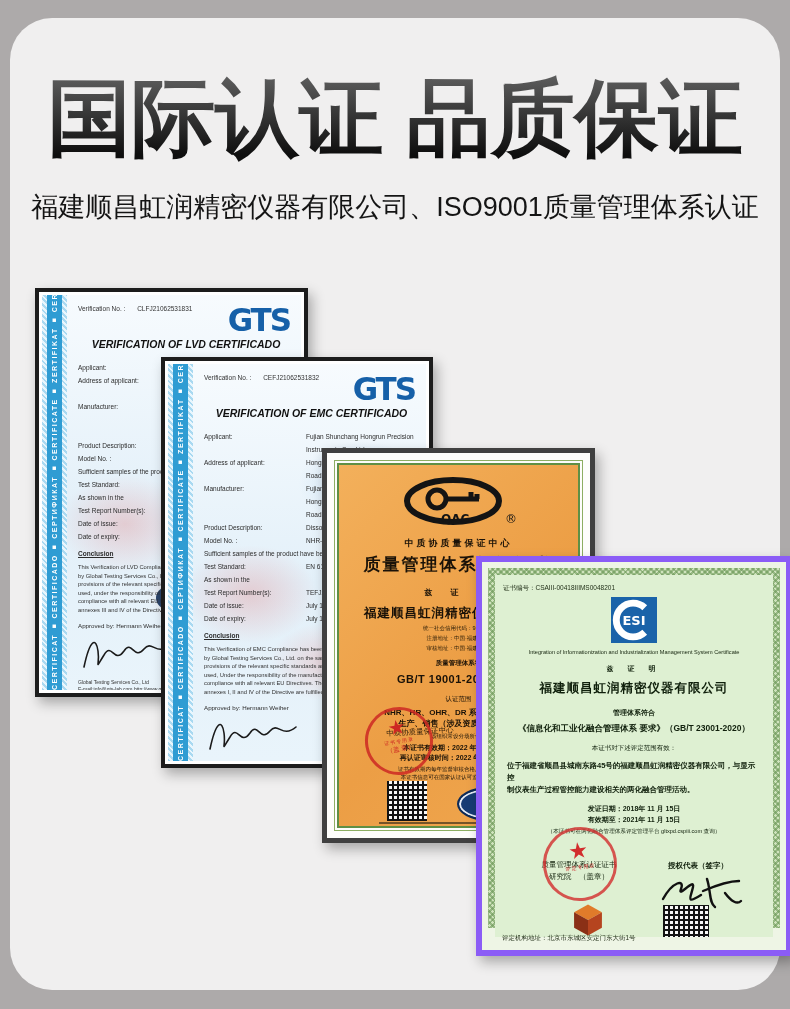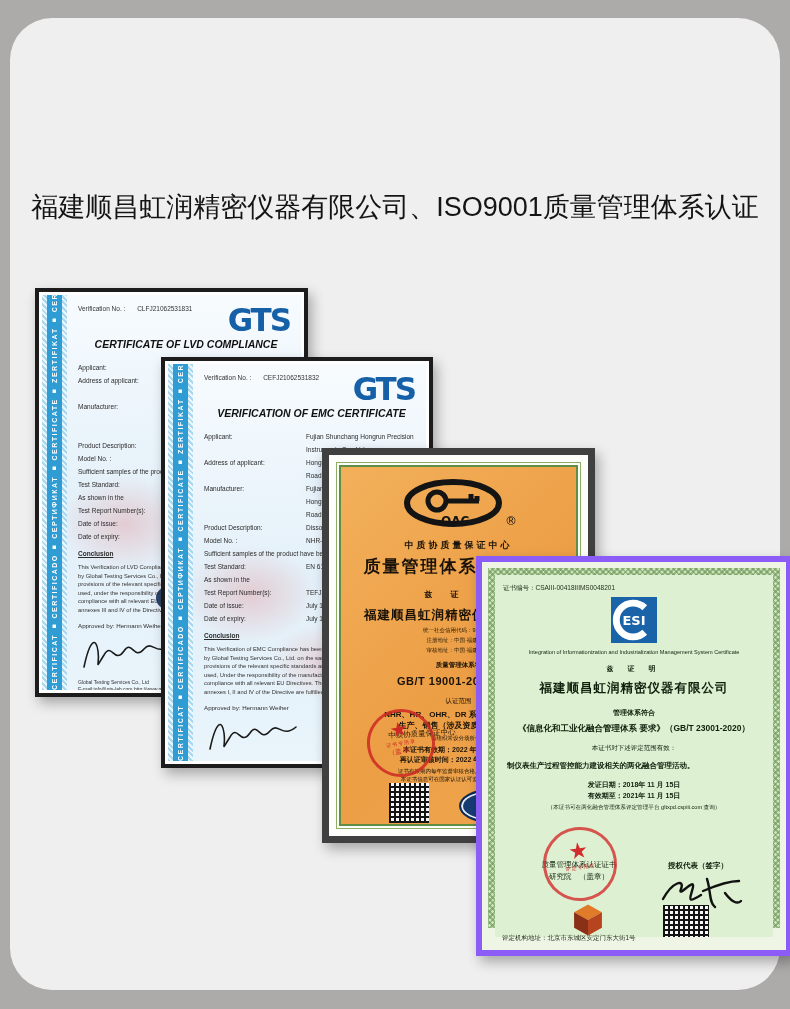--- a/index.html
+++ b/index.html
@@ -51,21 +51,21 @@
   .concl{margin-top:3px;font-size:5.8px;line-height:8.6px;color:#333;}
   .approved{margin-top:7px;font-size:6.2px;}
   .sig-row{position:relative;height:46px;margin-top:2px;}
   .sig-svg{position:absolute;left:2px;top:0;}
   .ce-mark{position:absolute;left:118px;top:6px;font-family:"DejaVu Sans",sans-serif;
     font-size:27px;font-weight:400;color:#1a1a1a;letter-spacing:7px;}
   .gts-foot{font-size:5px;line-height:7.4px;color:#333;margin-top:2px;}
   .stamp-dot{position:absolute;width:22px;height:22px;border-radius:50%;background:#16325c;opacity:.9;}
 
   
-  #cert-qac{left:322px;top:448px;width:273px;height:395px;z-index:3;border:7px solid #404040;}
+  #cert-qac{left:322px;top:448px;width:273px;height:395px;z-index:3;border:5px solid #404040;}
   .c3-margin{position:absolute;inset:0;background:#fdfdfb;padding:7px;box-sizing:border-box;}
   .c3-frame1{border:1px solid #8dae62;padding:2px;height:100%;box-sizing:border-box;}
   .c3-frame2{border:2px solid #5f8f45;height:100%;box-sizing:border-box;}
   .c3-inner{position:relative;height:100%;overflow:hidden;text-align:center;color:#1a1208;
     background:linear-gradient(135deg,#f3b05b 0%,#ec9e45 55%,#f0a74f 100%);}
   .qac-logo{margin:12px auto 0;}
   .c3-org{font-size:9px;font-weight:bold;letter-spacing:3px;margin-top:4px;}
   .c3-title{font-family:"Liberation Serif","DejaVu Serif",serif;font-size:17px;font-weight:bold;letter-spacing:2px;margin-top:3px;}
   .c3-certify{font-size:8px;font-weight:bold;letter-spacing:8px;margin-top:11px;}
   .c3-company{font-family:"Liberation Serif","DejaVu Serif",serif;font-size:12.5px;font-weight:bold;letter-spacing:1px;margin-top:7px;}
@@ -127,37 +127,38 @@
   .c4-footer{position:absolute;left:20px;bottom:7px;font-size:6.5px;color:#1d2b14;}
 
   [data-interactable]{-webkit-user-select:none;}
 </style>
 </head>
 <body>
 
 <div id="stage" data-interactable="false">
   <div id="card" data-interactable="false"></div>
 
+  <div id="page-title" data-interactable="false">国际认证 品质保证</div>
   <div id="subtitle1" class="subtitle" data-interactable="false">福建顺昌虹润精密仪器有限公司、ISO9001质量管理体系认证</div>
 
   <div id="cert-lvd" class="cert gts-cert" data-interactable="false">
     <div class="gts-paper" data-interactable="false">
       <div class="side-strip" data-interactable="false">
         <div class="side-band" data-interactable="false">
           <span data-interactable="false">CERTIFICAT ■ CERTIFICADO ■ СЕРТИФИКАТ ■ CERTIFICATE ■ ZERTIFIKAT ■ CERTIFICAT ■ CERTIFICADO ■ СЕРТИФИКАТ ■</span>
         </div>
       </div>
       <div class="stamp-dot" style="left:114px;top:292px;" data-interactable="false"></div>
       <div class="gts-content" data-interactable="false">
         <div class="verif-row" data-interactable="false">
           <span class="vlabel" data-interactable="false">Verification No. :</span>
           <span data-interactable="false">CLFJ21062531831</span>
         </div>
         <div class="gts-logo" data-interactable="false">GTS</div>
-        <div class="gts-heading" data-interactable="false">CERTIFICATE OF LVD COMPLIANCE</div>
+        <div class="gts-heading" data-interactable="false">VERIFICATION OF LVD CERTIFICADO</div>
         <div class="gts-fields" data-interactable="false">
             <div class="frow" data-interactable="false">
               <span class="flabel" data-interactable="false">Applicant:</span>
               <span class="fval" data-interactable="false">
                 <div>Fujian Sh</div>
               </span>
             </div>
             <div class="frow" data-interactable="false">
               <span class="flabel" data-interactable="false">Address of applicant:</span>
               <span class="fval" data-interactable="false">
@@ -249,21 +250,21 @@
         <div class="side-band" data-interactable="false">
           <span data-interactable="false">CERTIFICAT ■ CERTIFICADO ■ СЕРТИФИКАТ ■ CERTIFICATE ■ ZERTIFIKAT ■ CERTIFICAT ■ CERTIFICADO ■ СЕРТИФИКАТ ■</span>
         </div>
       </div>
       <div class="gts-content" data-interactable="false">
         <div class="verif-row" data-interactable="false">
           <span class="vlabel" data-interactable="false">Verification No. :</span>
           <span data-interactable="false">CEFJ21062531832</span>
         </div>
         <div class="gts-logo" data-interactable="false">GTS</div>
-        <div class="gts-heading" data-interactable="false">VERIFICATION OF EMC CERTIFICATE</div>
+        <div class="gts-heading" data-interactable="false">VERIFICATION OF EMC CERTIFICADO</div>
         <div class="gts-fields" data-interactable="false">
             <div class="frow" data-interactable="false">
               <span class="flabel" data-interactable="false">Applicant:</span>
               <span class="fval" data-interactable="false">
                 <div>Fujian Shunchang Hongrun Precision Instruments Co., Ltd.</div>
               </span>
             </div>
             <div class="frow" data-interactable="false">
               <span class="flabel" data-interactable="false">Address of applicant:</span>
               <span class="fval" data-interactable="false">
@@ -415,20 +416,21 @@
           <path d="M44 14 A22 22 0 1 0 44 46" fill="none" stroke="#ffffff" stroke-width="9"></path>
           <text x="30" y="37" text-anchor="middle" font-size="17" font-weight="bold" fill="#ffffff" font-family="DejaVu Sans,sans-serif">ESI</text>
         </svg>
         <div class="c4-en" data-interactable="false">Integration of Informationization and Industrialization Management System Certificate</div>
         <div class="c4-certify" data-interactable="false">兹 证 明</div>
         <div class="c4-company" data-interactable="false">福建顺昌虹润精密仪器有限公司</div>
         <div class="c4-conform" data-interactable="false">管理体系符合</div>
         <div class="c4-std" data-interactable="false">《信息化和工业化融合管理体系 要求》（GB/T 23001-2020）</div>
         <div class="c4-scopeintro" data-interactable="false">本证书对下述评定范围有效：</div>
         <div class="c4-scope" data-interactable="false">
+            <div data-interactable="false">位于福建省顺昌县城南东路45号的福建顺昌虹润精密仪器有限公司，与显示控</div>
             <div data-interactable="false">制仪表生产过程管控能力建设相关的两化融合管理活动。</div>
           </div>
         <div class="c4-dates" data-interactable="false">发证日期：2018年 11 月 15日</div>
         <div class="c4-dates" style="margin-top:0;" data-interactable="false">有效期至：2021年 11 月 15日</div>
         <div class="c4-query" data-interactable="false">（本证书可在两化融合管理体系评定管理平台 gltxpd.cspiii.com 查询）</div>
 
         <div class="c4-sealtext" data-interactable="false">
           <div data-interactable="false">质量管理体系认证证书</div>
           <div data-interactable="false">研究院　（盖章）</div>
         </div>

